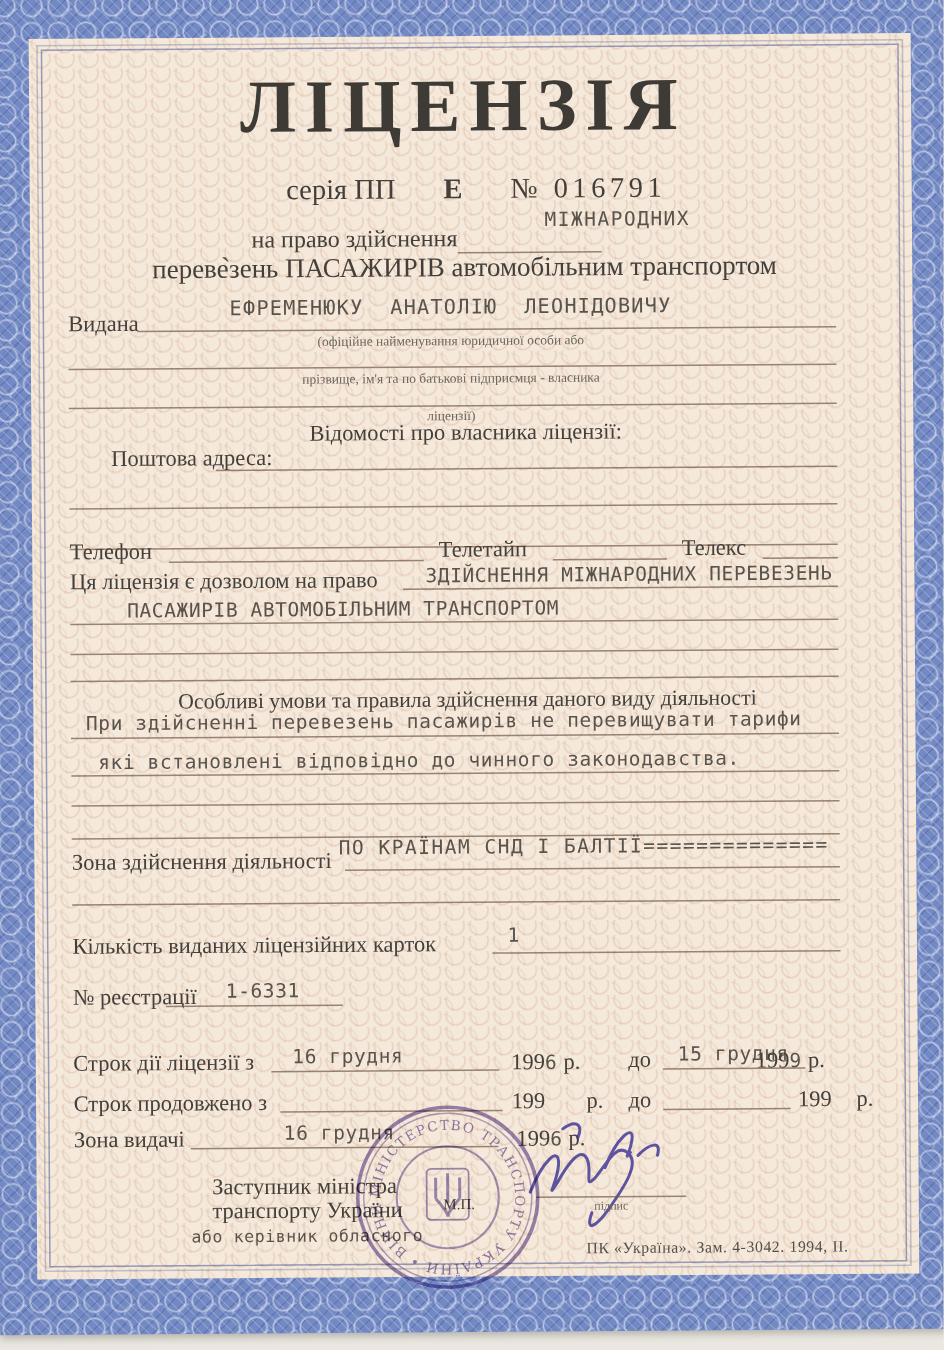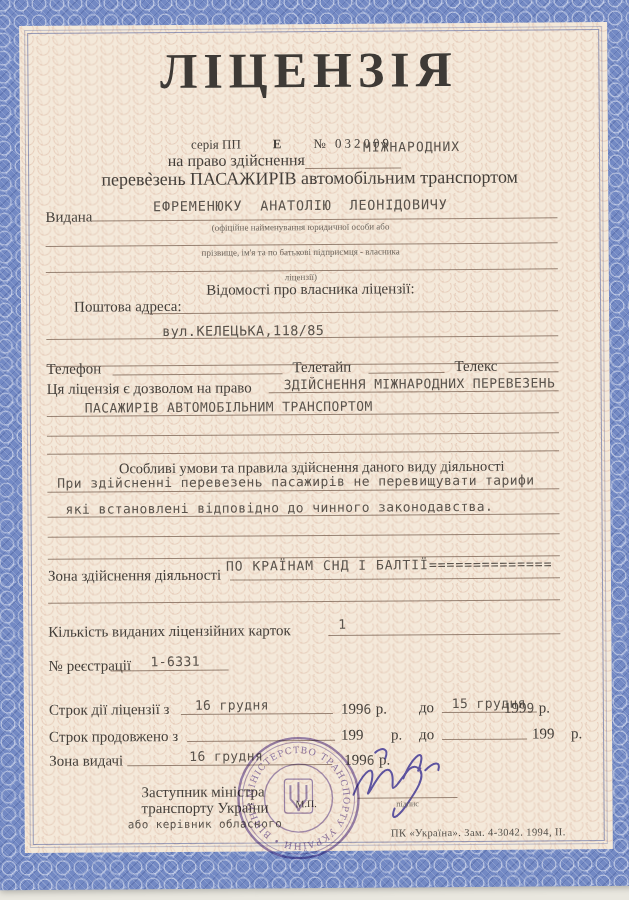--- a/index.html
+++ b/index.html
@@ -34,38 +34,38 @@
     outline-offset:2px;
   }
   
   .abs{position:absolute;}
   .p{font-family:"Liberation Serif","DejaVu Serif",serif;color:#443f3a;font-size:15px;line-height:1.1;}
   .t{font-family:"DejaVu Sans Mono","Liberation Mono",monospace;color:#5a534c;font-size:13px;letter-spacing:.4px;white-space:pre;line-height:1.1;}
   .rule{position:absolute;height:1px;background:rgba(112,88,72,.7);}
   .cap{font-size:9px;color:#6d655c;text-align:center;}
   .ctr{left:0;width:629px;text-align:center;}
   #title{font-size:50px;font-weight:bold;letter-spacing:6px;color:#3e3a36;}
-  .seria{font-size:13px;margin-top:20px;}
+  .seria{font-size:19px;}
   .stamp-layer{opacity:.82;mix-blend-mode:multiply;}
 </style>
 </head>
 <body>
 
 <div id="scan">
   <div id="sheet">
     <div id="inner">
       <div id="frame"></div>
     </div>
 
     <div class="abs p ctr" id="title" style="top:50px;">ЛІЦЕНЗІЯ</div>
 
     <div class="abs" style="left:196px;top:124px;display:flex;gap:32px;">
       <span class="p seria">серія ПП</span>
       <span class="p seria" style="font-weight:bold;">Е</span>
-      <span class="p seria" style="letter-spacing:3px;">№ 032009</span>
+      <span class="p seria" style="letter-spacing:3px;">№ 016791</span>
     </div>
 
     <div class="abs t" style="left:328px;top:148px;letter-spacing:1px;padding-left:40px;">МІЖНАРОДНИХ</div>
 
     <div class="abs" style="left:152px;top:158px;display:flex;align-items:flex-end;">
       <span class="p" style="font-size:20px;line-height:.6;margin-right:14px;color:#55504a;">ˏ</span>
       <span class="p" style="font-size:16px;">на право здійснення</span>
       <span style="display:inline-block;width:96px;border-bottom:1px solid rgba(112,88,72,.7);height:14px;"></span>
     </div>
 
@@ -79,21 +79,20 @@
     <div class="rule" style="left:50px;top:251px;width:512px;"></div>
     <div class="abs p cap" style="left:45px;top:255px;width:520px;">прізвище, ім'я та по батькові підприємця - власника</div>
 
     <div class="rule" style="left:50px;top:277px;width:512px;"></div>
     <div class="abs p cap" style="left:45px;top:280px;width:520px;">ліцензії)</div>
 
     <div class="abs p ctr" style="top:288px;">Відомості про власника ліцензії:</div>
 
     <div class="abs p" style="left:50px;top:304px;margin-left:28px;">Поштова адреса:</div>
     <div class="rule" style="left:148px;top:319px;width:414px;"></div>
-    <div class="abs t" style="left:166px;top:330px;font-size:13.5px;">вул.КЕЛЕЦЬКА,118/85</div>
     <div class="rule" style="left:50px;top:344px;width:512px;"></div>
     <div class="rule" style="left:50px;top:371px;width:512px;"></div>
 
     <div class="abs p" style="left:50px;top:366px;">Телефон</div>
     <div class="rule" style="left:116px;top:380px;width:170px;"></div>
     <div class="abs p" style="left:296px;top:366px;">Телетайп</div>
     <div class="rule" style="left:372px;top:380px;width:76px;"></div>
     <div class="abs p" style="left:458px;top:366px;">Телекс</div>
     <div class="rule" style="left:512px;top:380px;width:50px;"></div>
 

